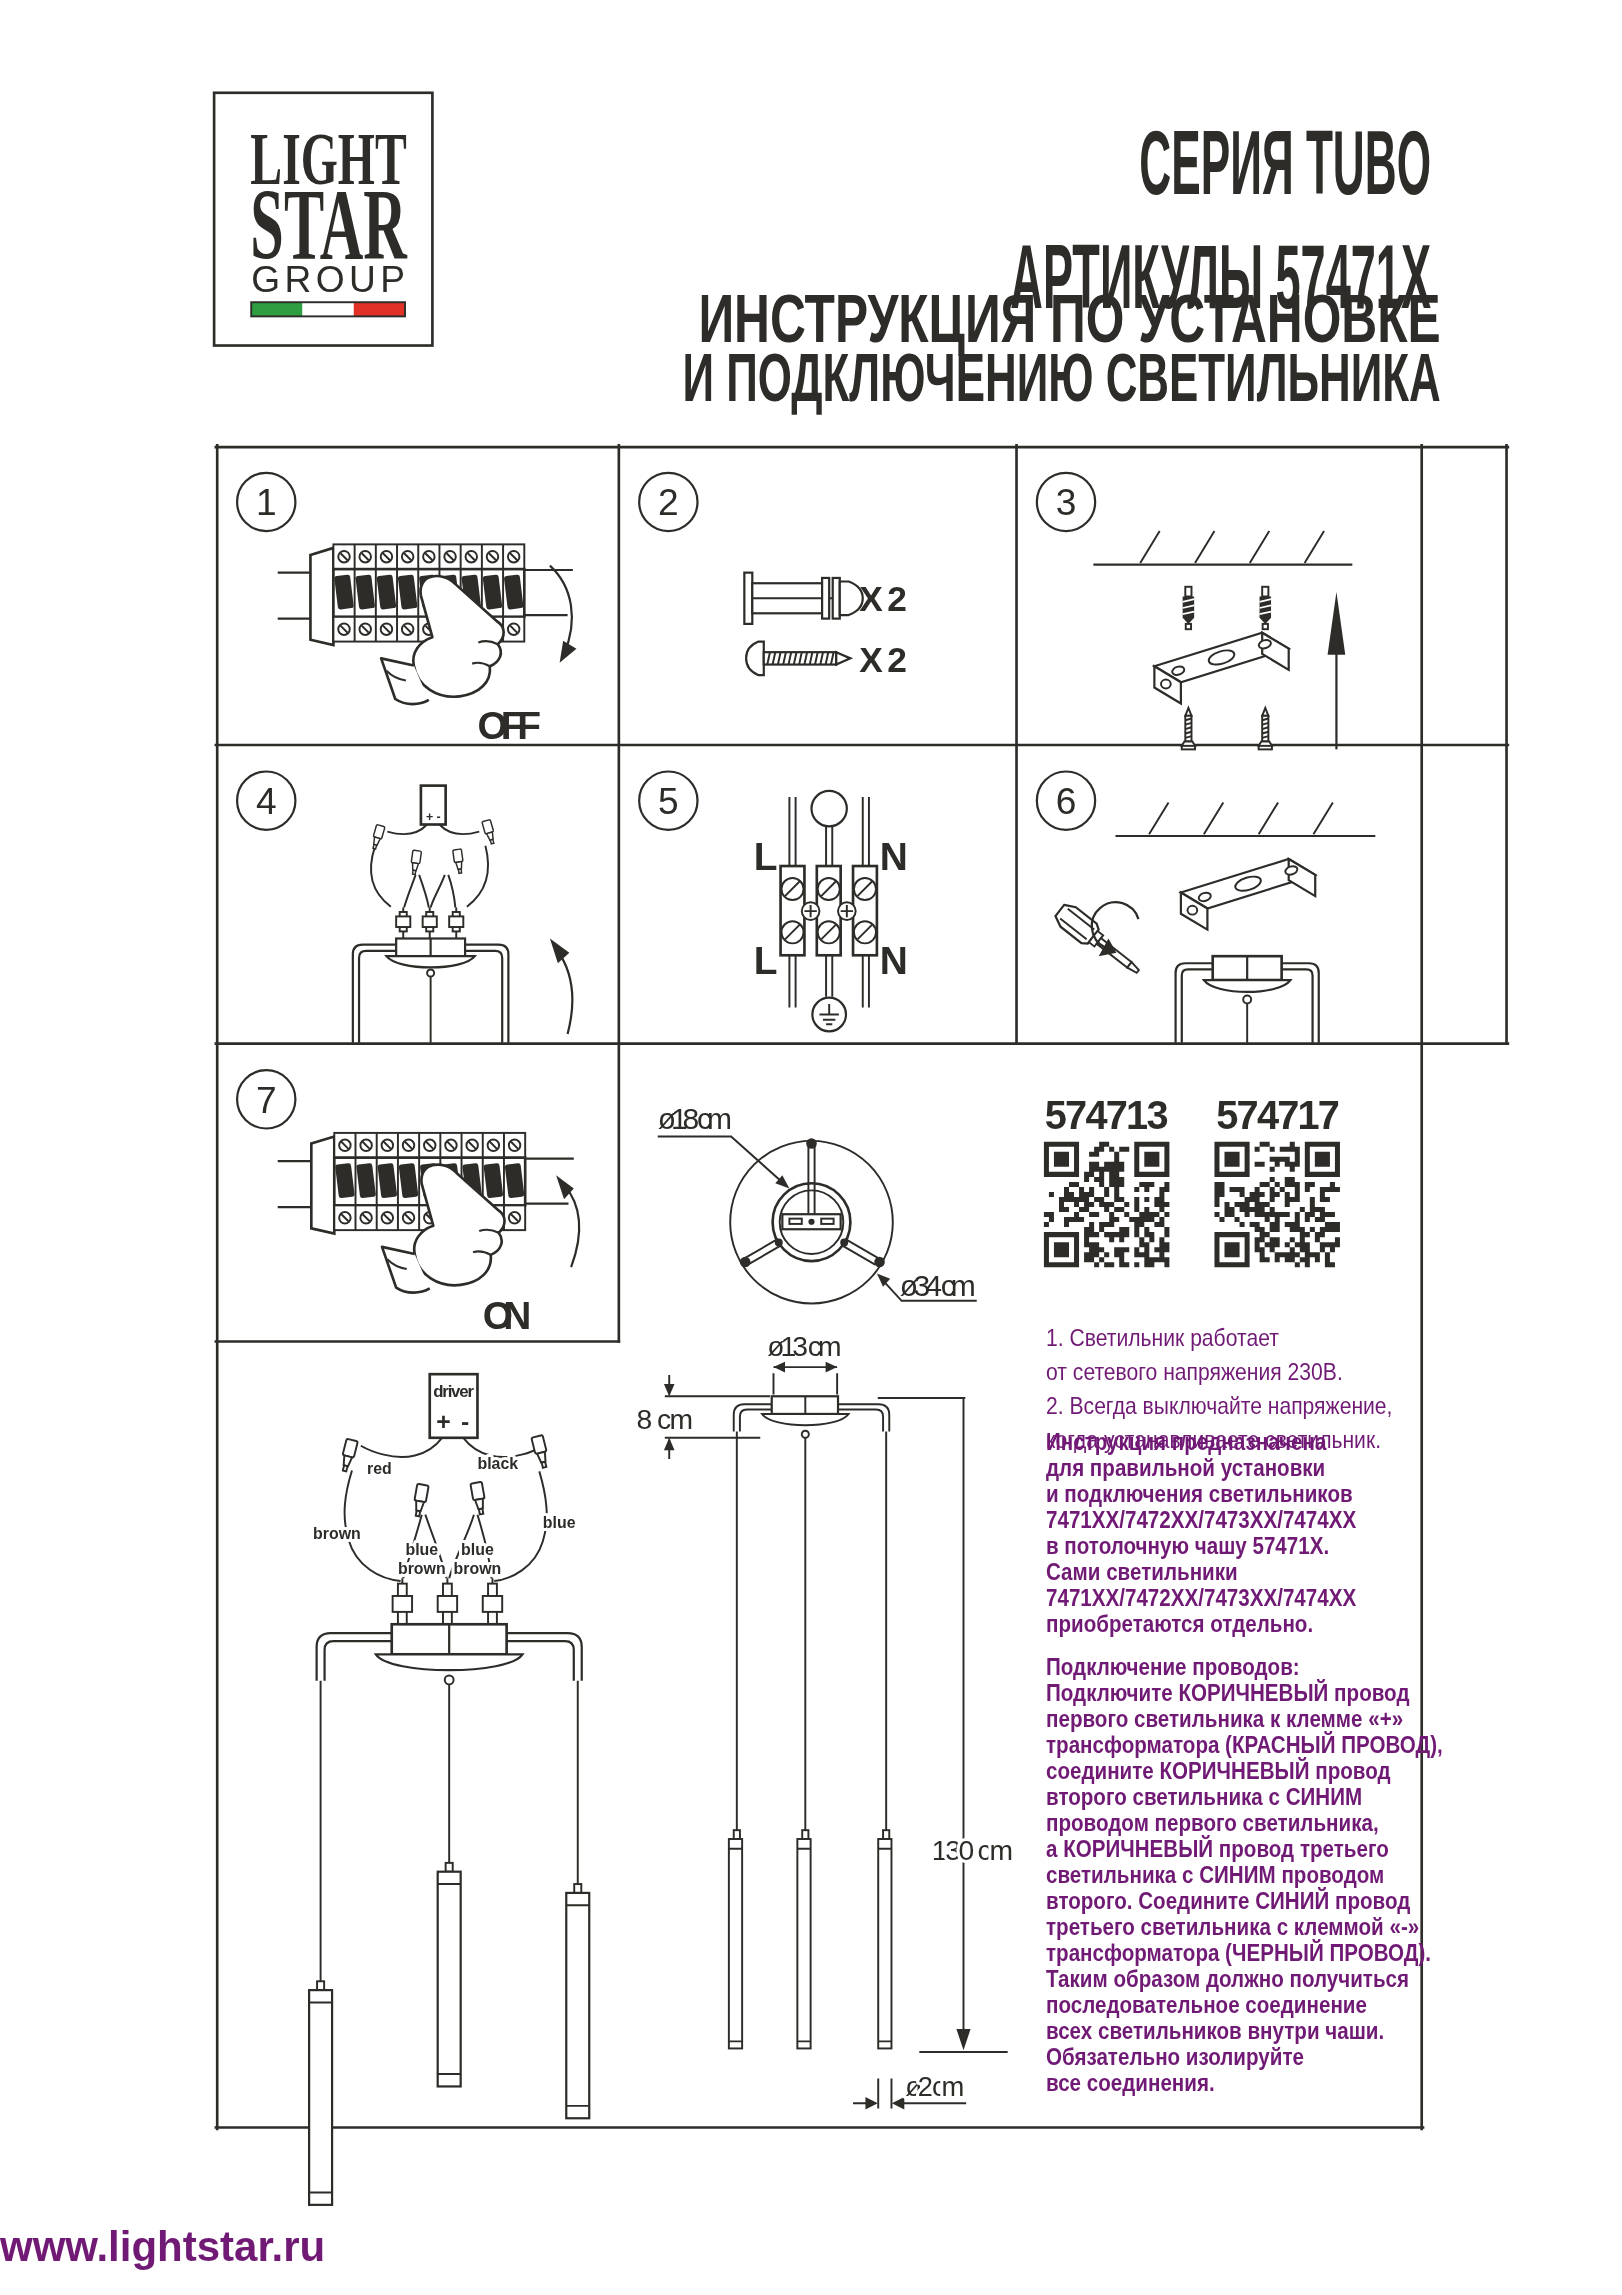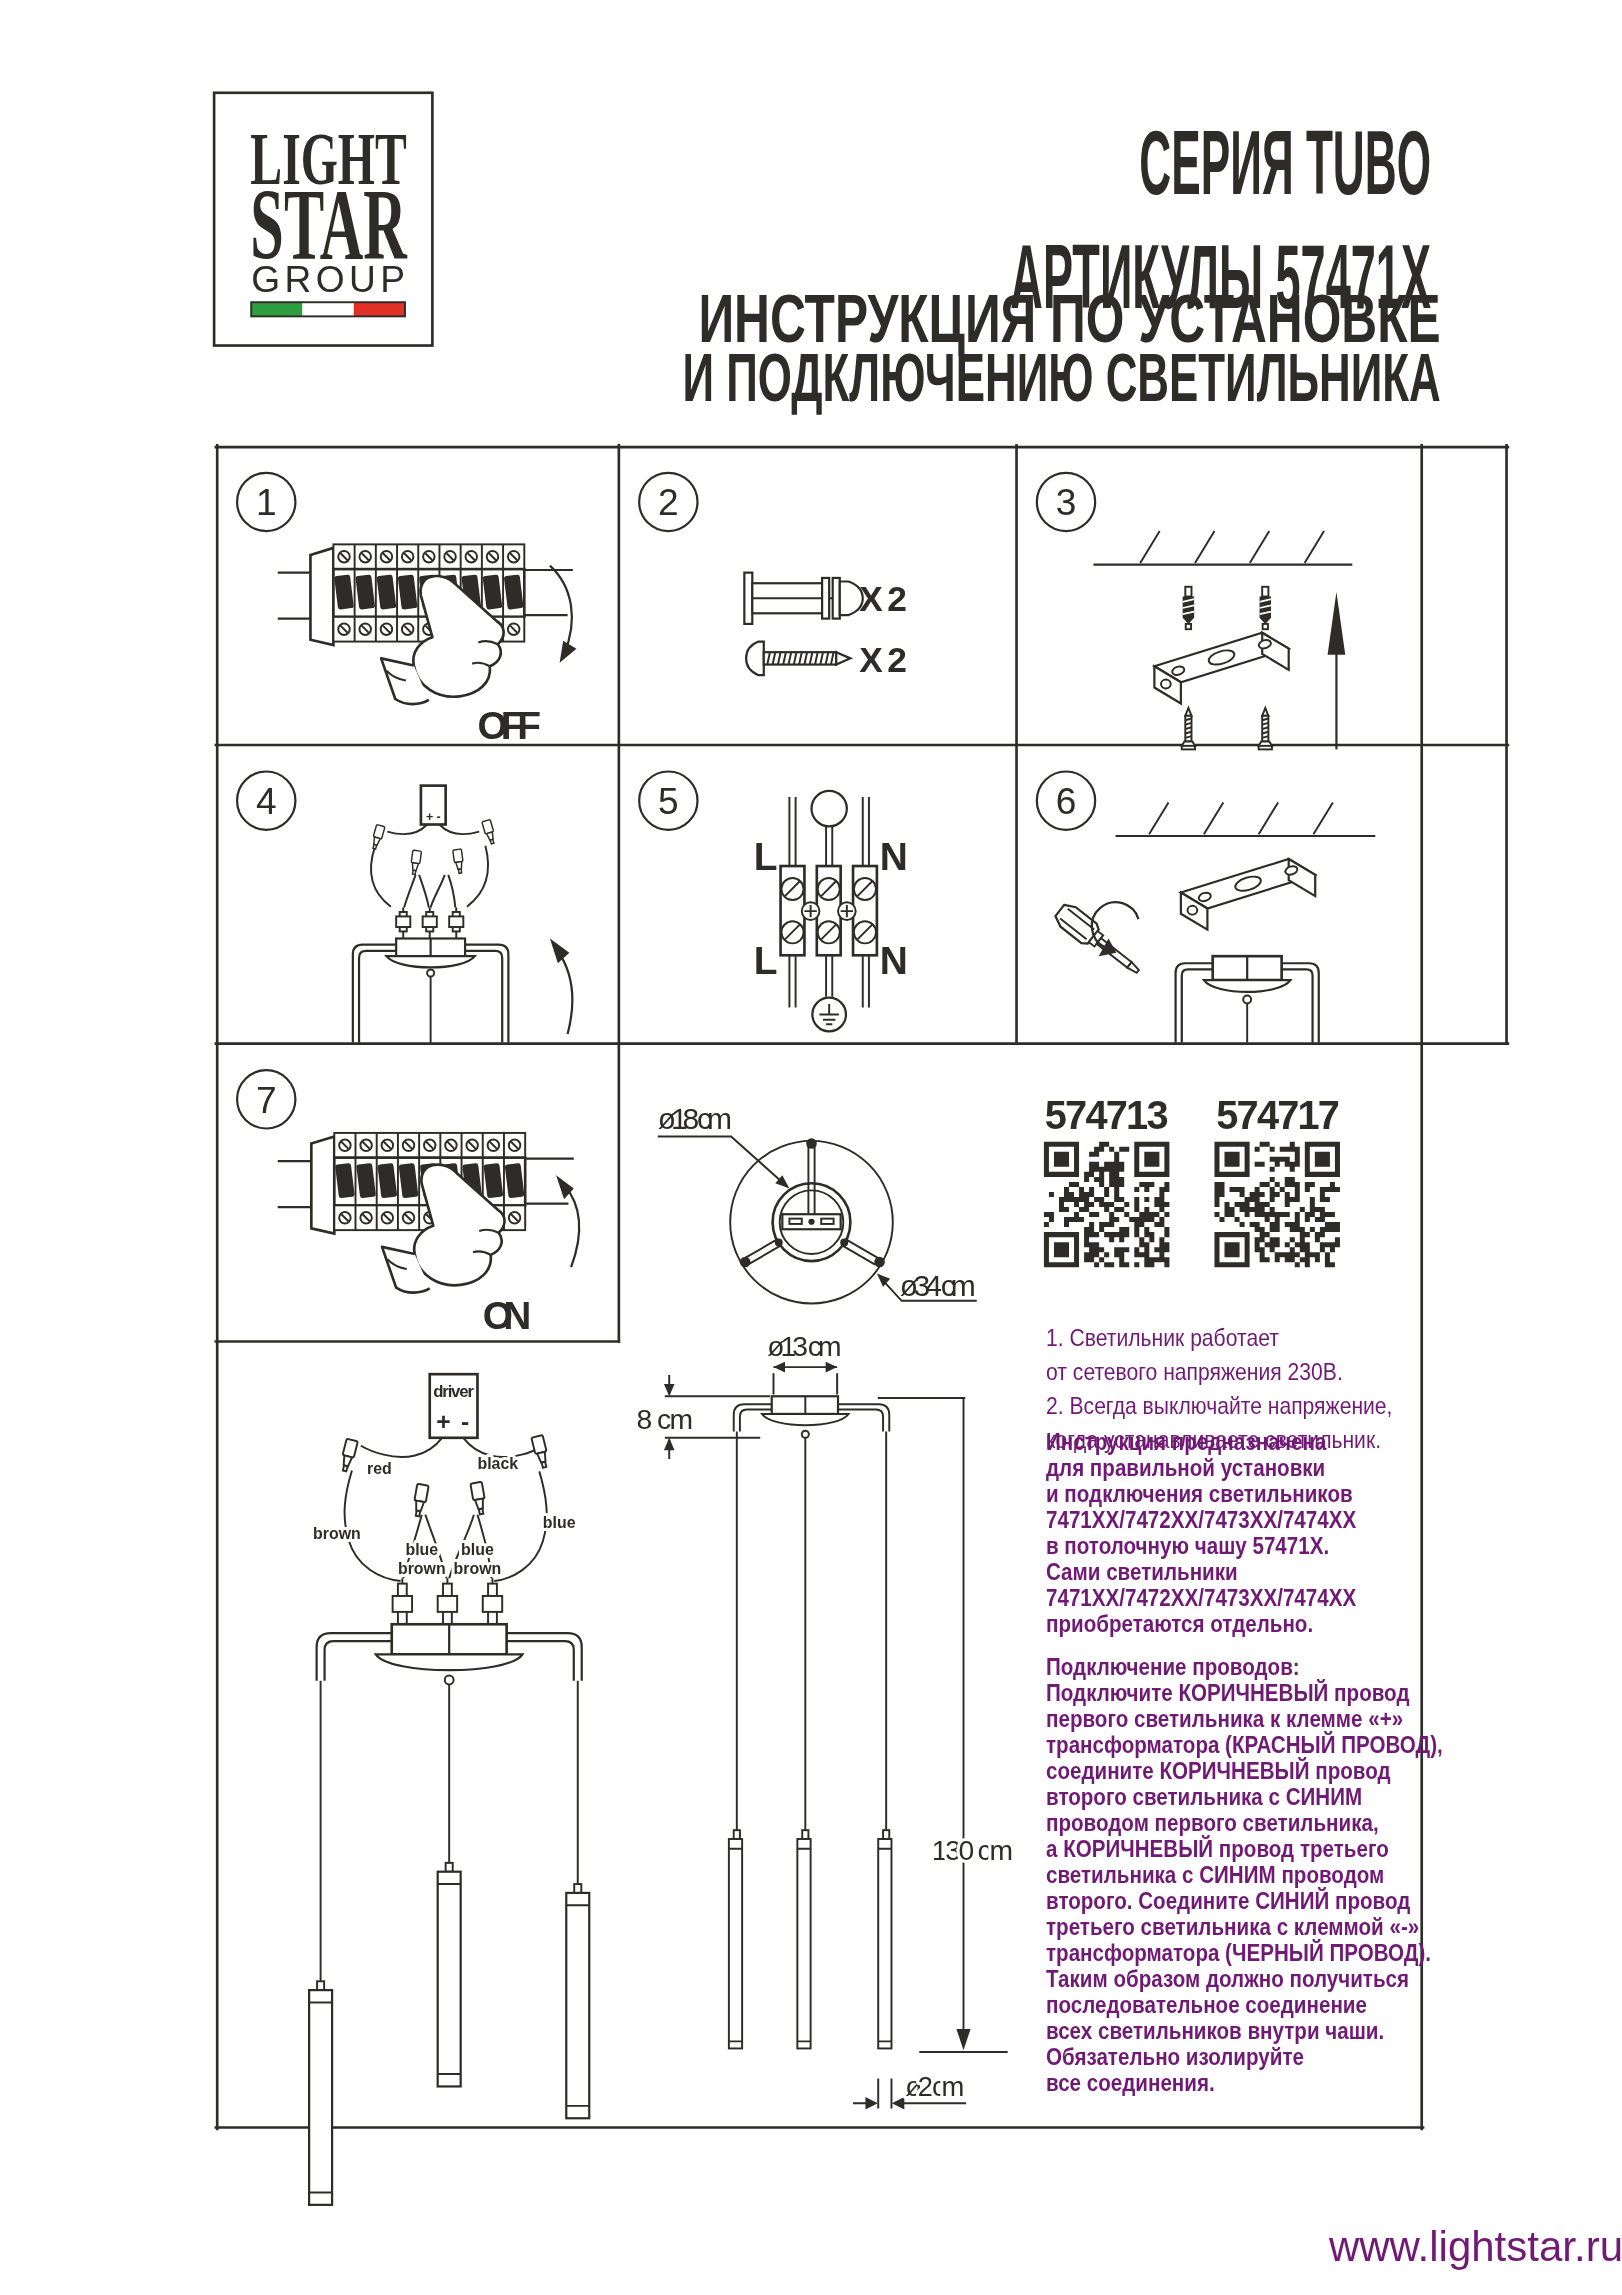--- a/index.html
+++ b/index.html
@@ -14,22 +14,22 @@
   .s3 {stroke:#2e2c28;fill:none;stroke-width:3;}
   .w  {fill:#ffffff;stroke:#2e2c28;stroke-width:2.5;}
   .w2 {fill:#ffffff;stroke:#2e2c28;stroke-width:2.2;}
   .w3 {fill:#ffffff;stroke:#2e2c28;stroke-width:3;}
   .k  {fill:#2e2c28;}
   .halo{paint-order:stroke;stroke:#ffffff;stroke-width:7;stroke-linejoin:round;}
   .txtblock{position:absolute;white-space:pre-line;transform:scaleX(.88);transform-origin:0 0;}
   .notes{left:1046px;top:1321px;font-size:24px;line-height:34px;font-weight:400;}
   .intro{left:1046px;top:1429px;font-size:23.4px;line-height:26px;font-weight:bold;}
   .wiringtext{left:1046px;top:1654px;font-size:23.4px;line-height:26px;font-weight:bold;}
-  .footer{position:absolute;left:0;right:0;top:2223px;text-align:right;
-          font-size:42px;font-weight:normal;letter-spacing:0px;}
+  .footer{position:absolute;left:0;right:0;top:2223px;text-align:left;
+          font-size:42px;font-weight:bold;letter-spacing:0px;}
 </style>
 </head>
 <body>
 
 <div class="page">
 
 <svg class="art" width="1623" height="2295" viewBox="0 0 1836 2597">
   <defs>
 
     <g id="panel">

